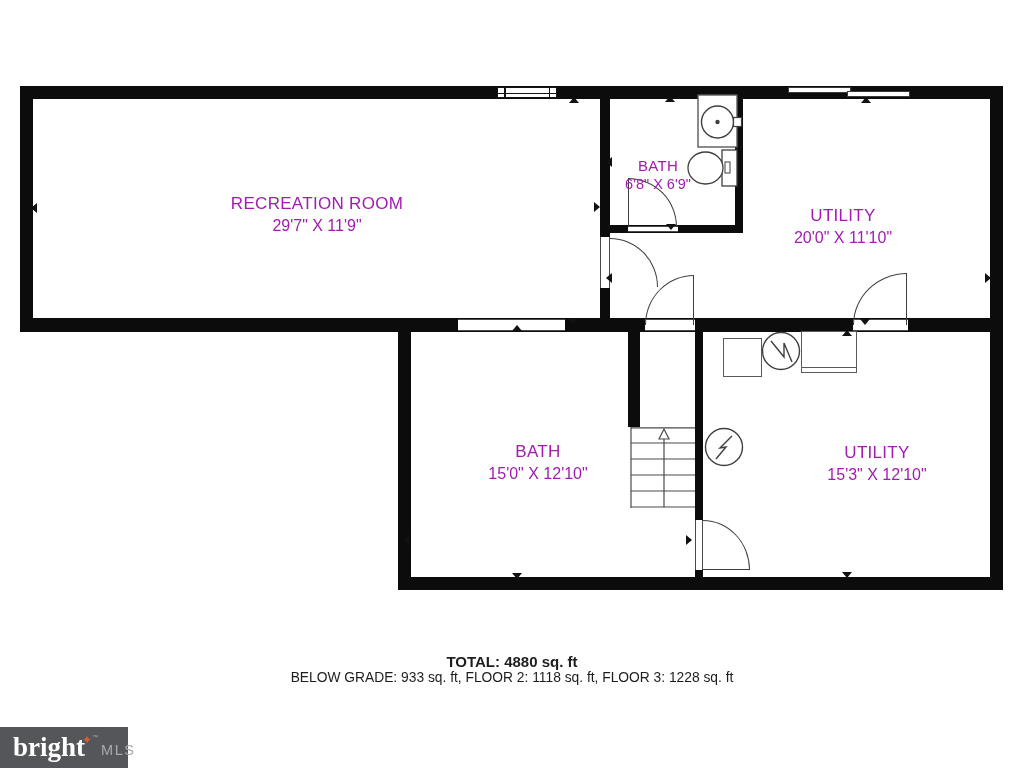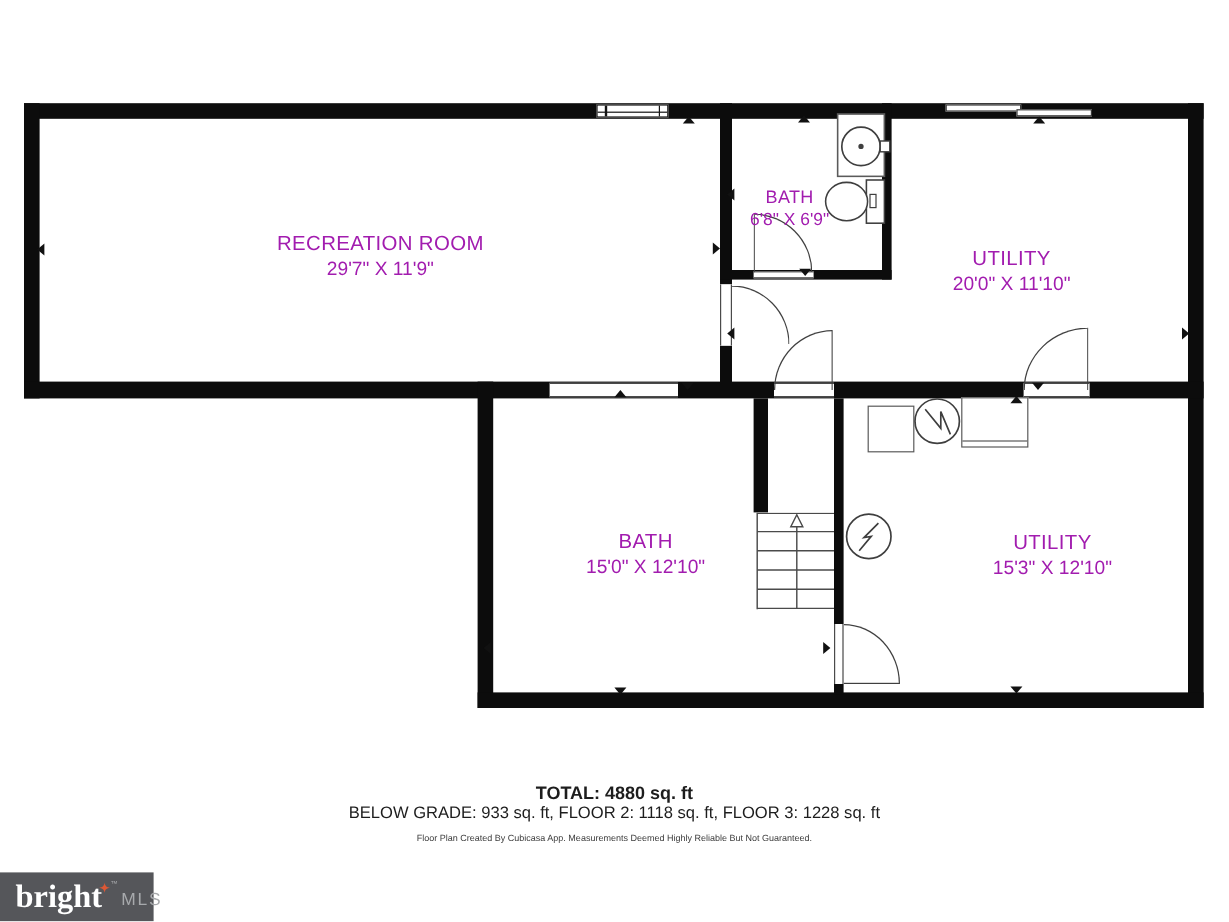--- a/index.html
+++ b/index.html
@@ -165,21 +165,20 @@
     <div class="rdims">15'0" X 12'10"</div>
   </div>
   <div class="room-label" style="left:877px;top:463px;">
     <div class="rname">UTILITY</div>
     <div class="rdims">15'3" X 12'10"</div>
   </div>
 
   <div id="summary">
     <div class="total">TOTAL: 4880 sq. ft</div>
     <div class="sline">BELOW GRADE: 933 sq. ft, FLOOR 2: 1118 sq. ft, FLOOR 3: 1228 sq. ft</div>
-    <div class="disclaimer">Floor Plan Created By Cubicasa App. Measurements Deemed Highly Reliable But Not Guaranteed.</div>
   </div>
 
   <div id="logo" style="background: rgb(85, 86, 90);">
     <span class="bright" style="color: rgb(255, 255, 255);">bright</span>
       <span class="star" style="color: rgb(221, 88, 53);">✦</span>
       <span class="tm" style="color: rgb(167, 169, 172);">™</span>
       <span class="mls" style="color: rgb(167, 169, 172);">MLS</span>
   </div>
 
 </div>

